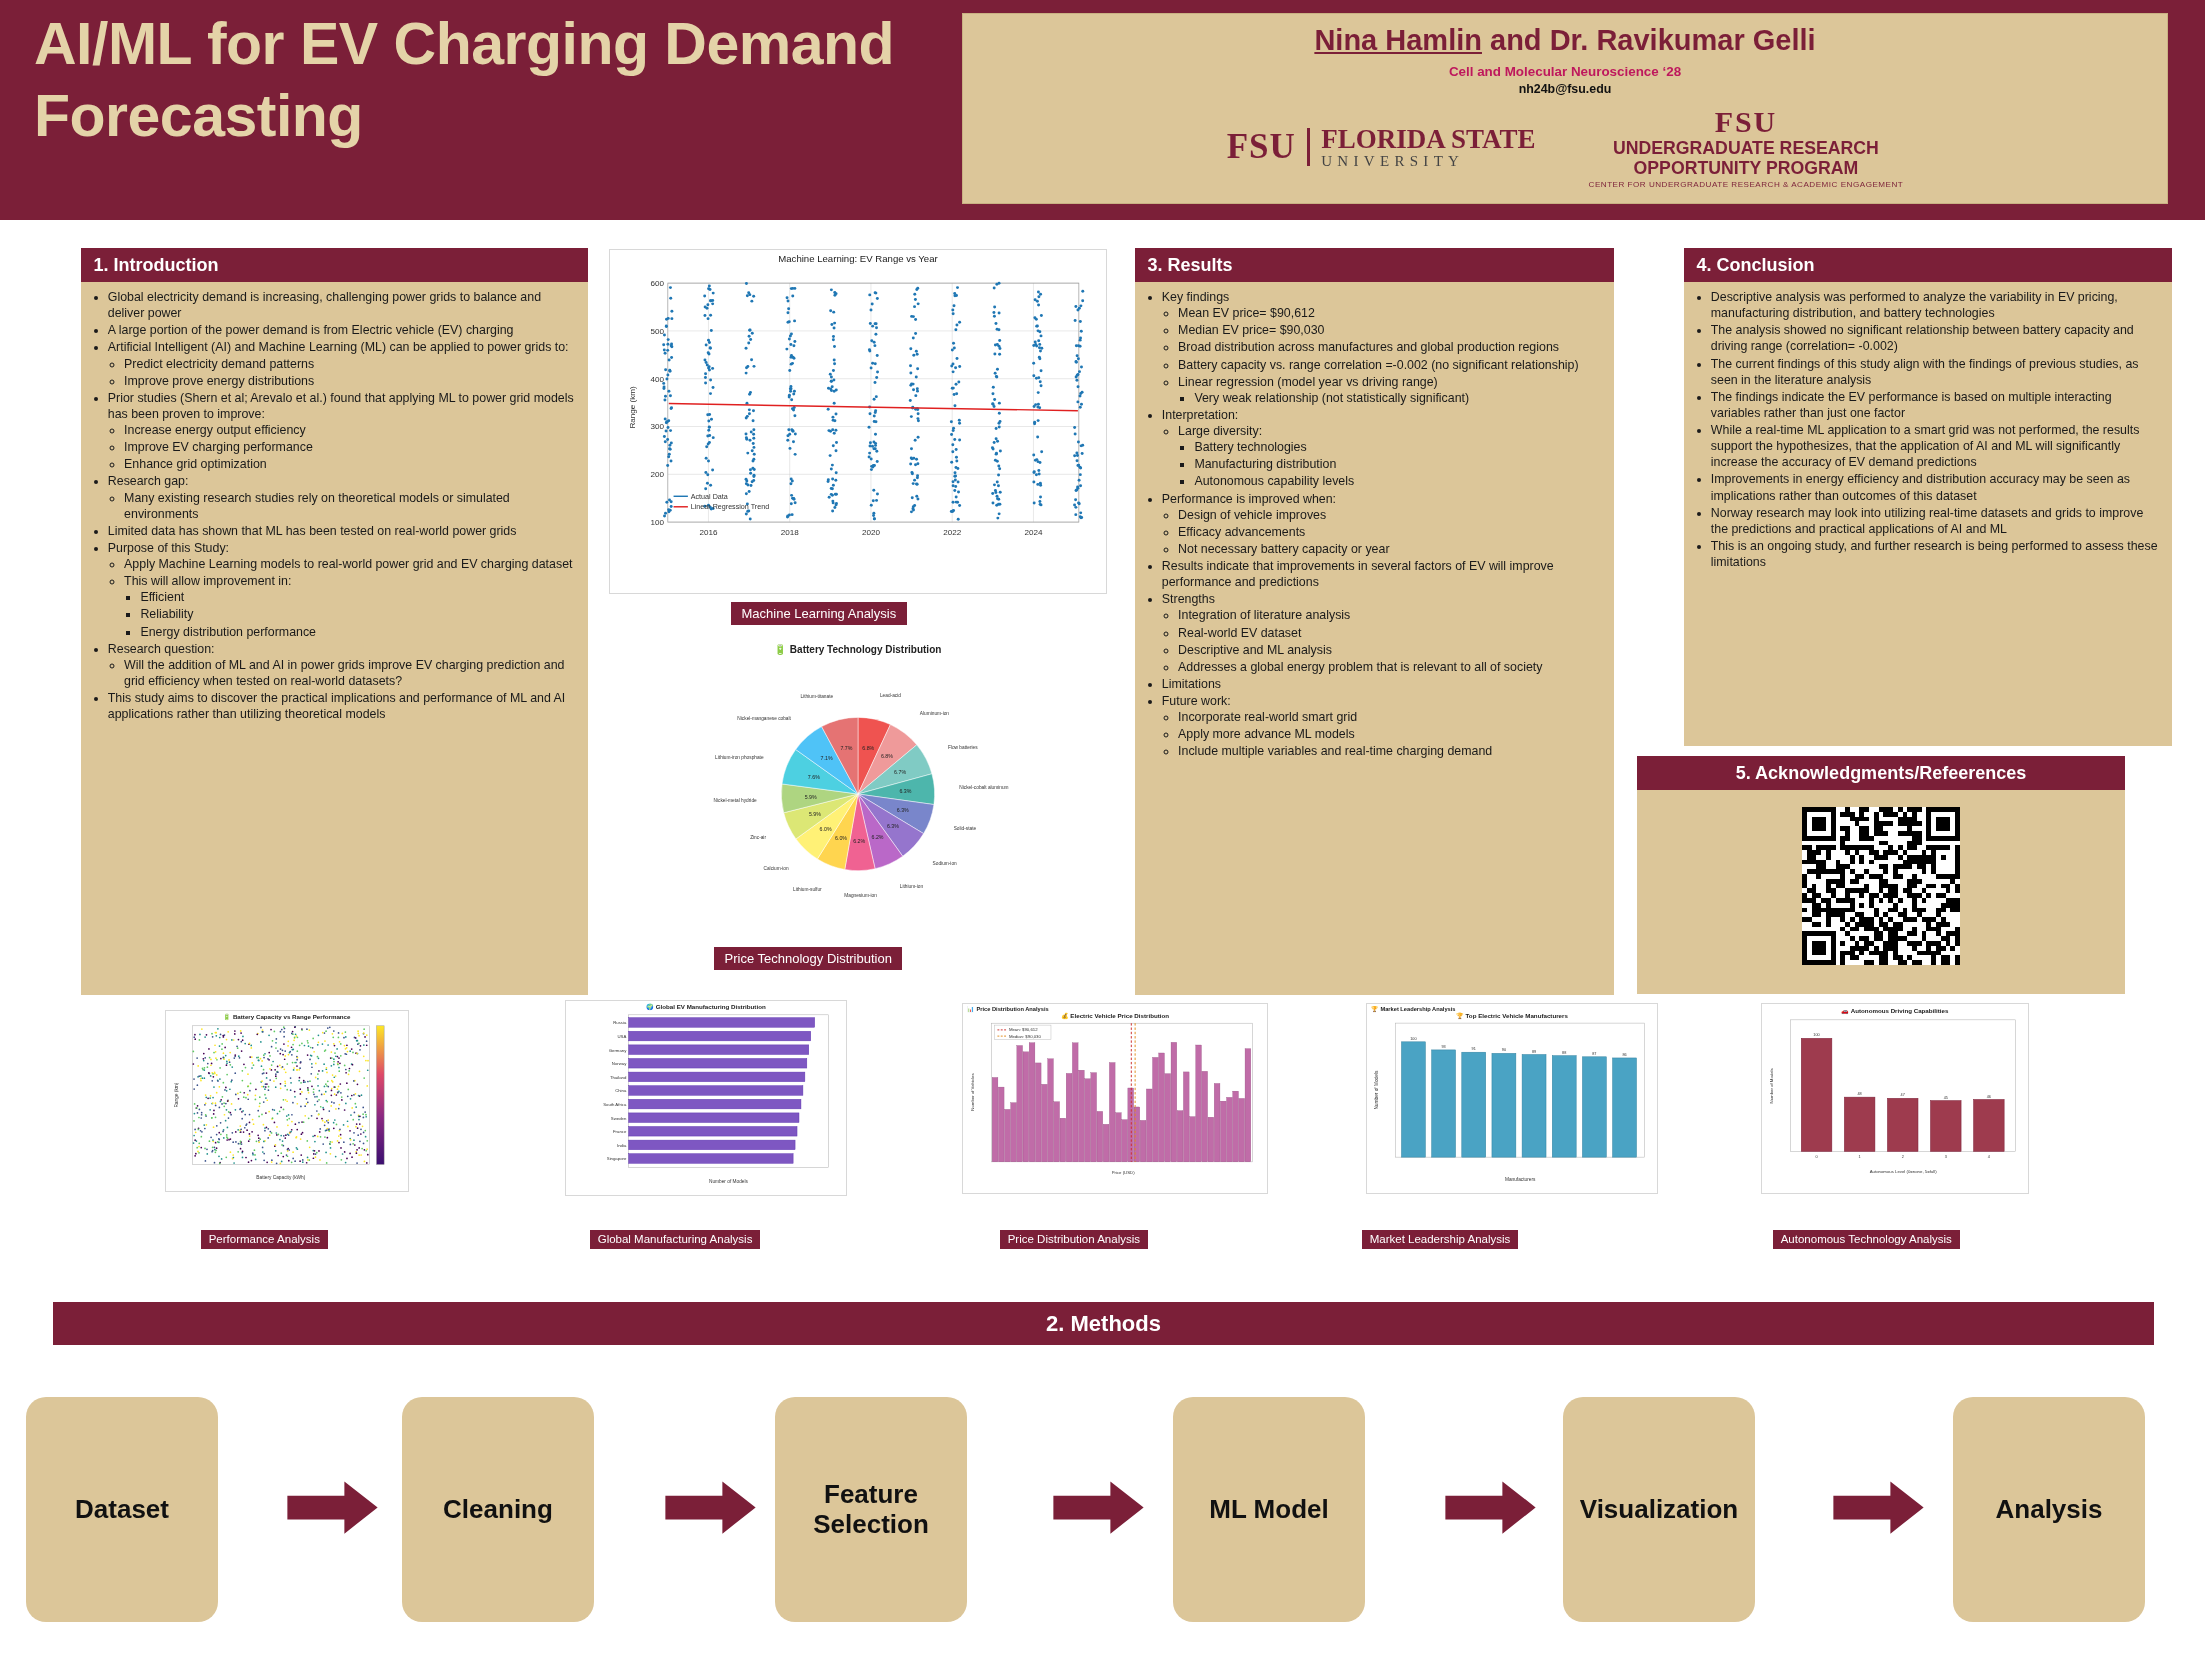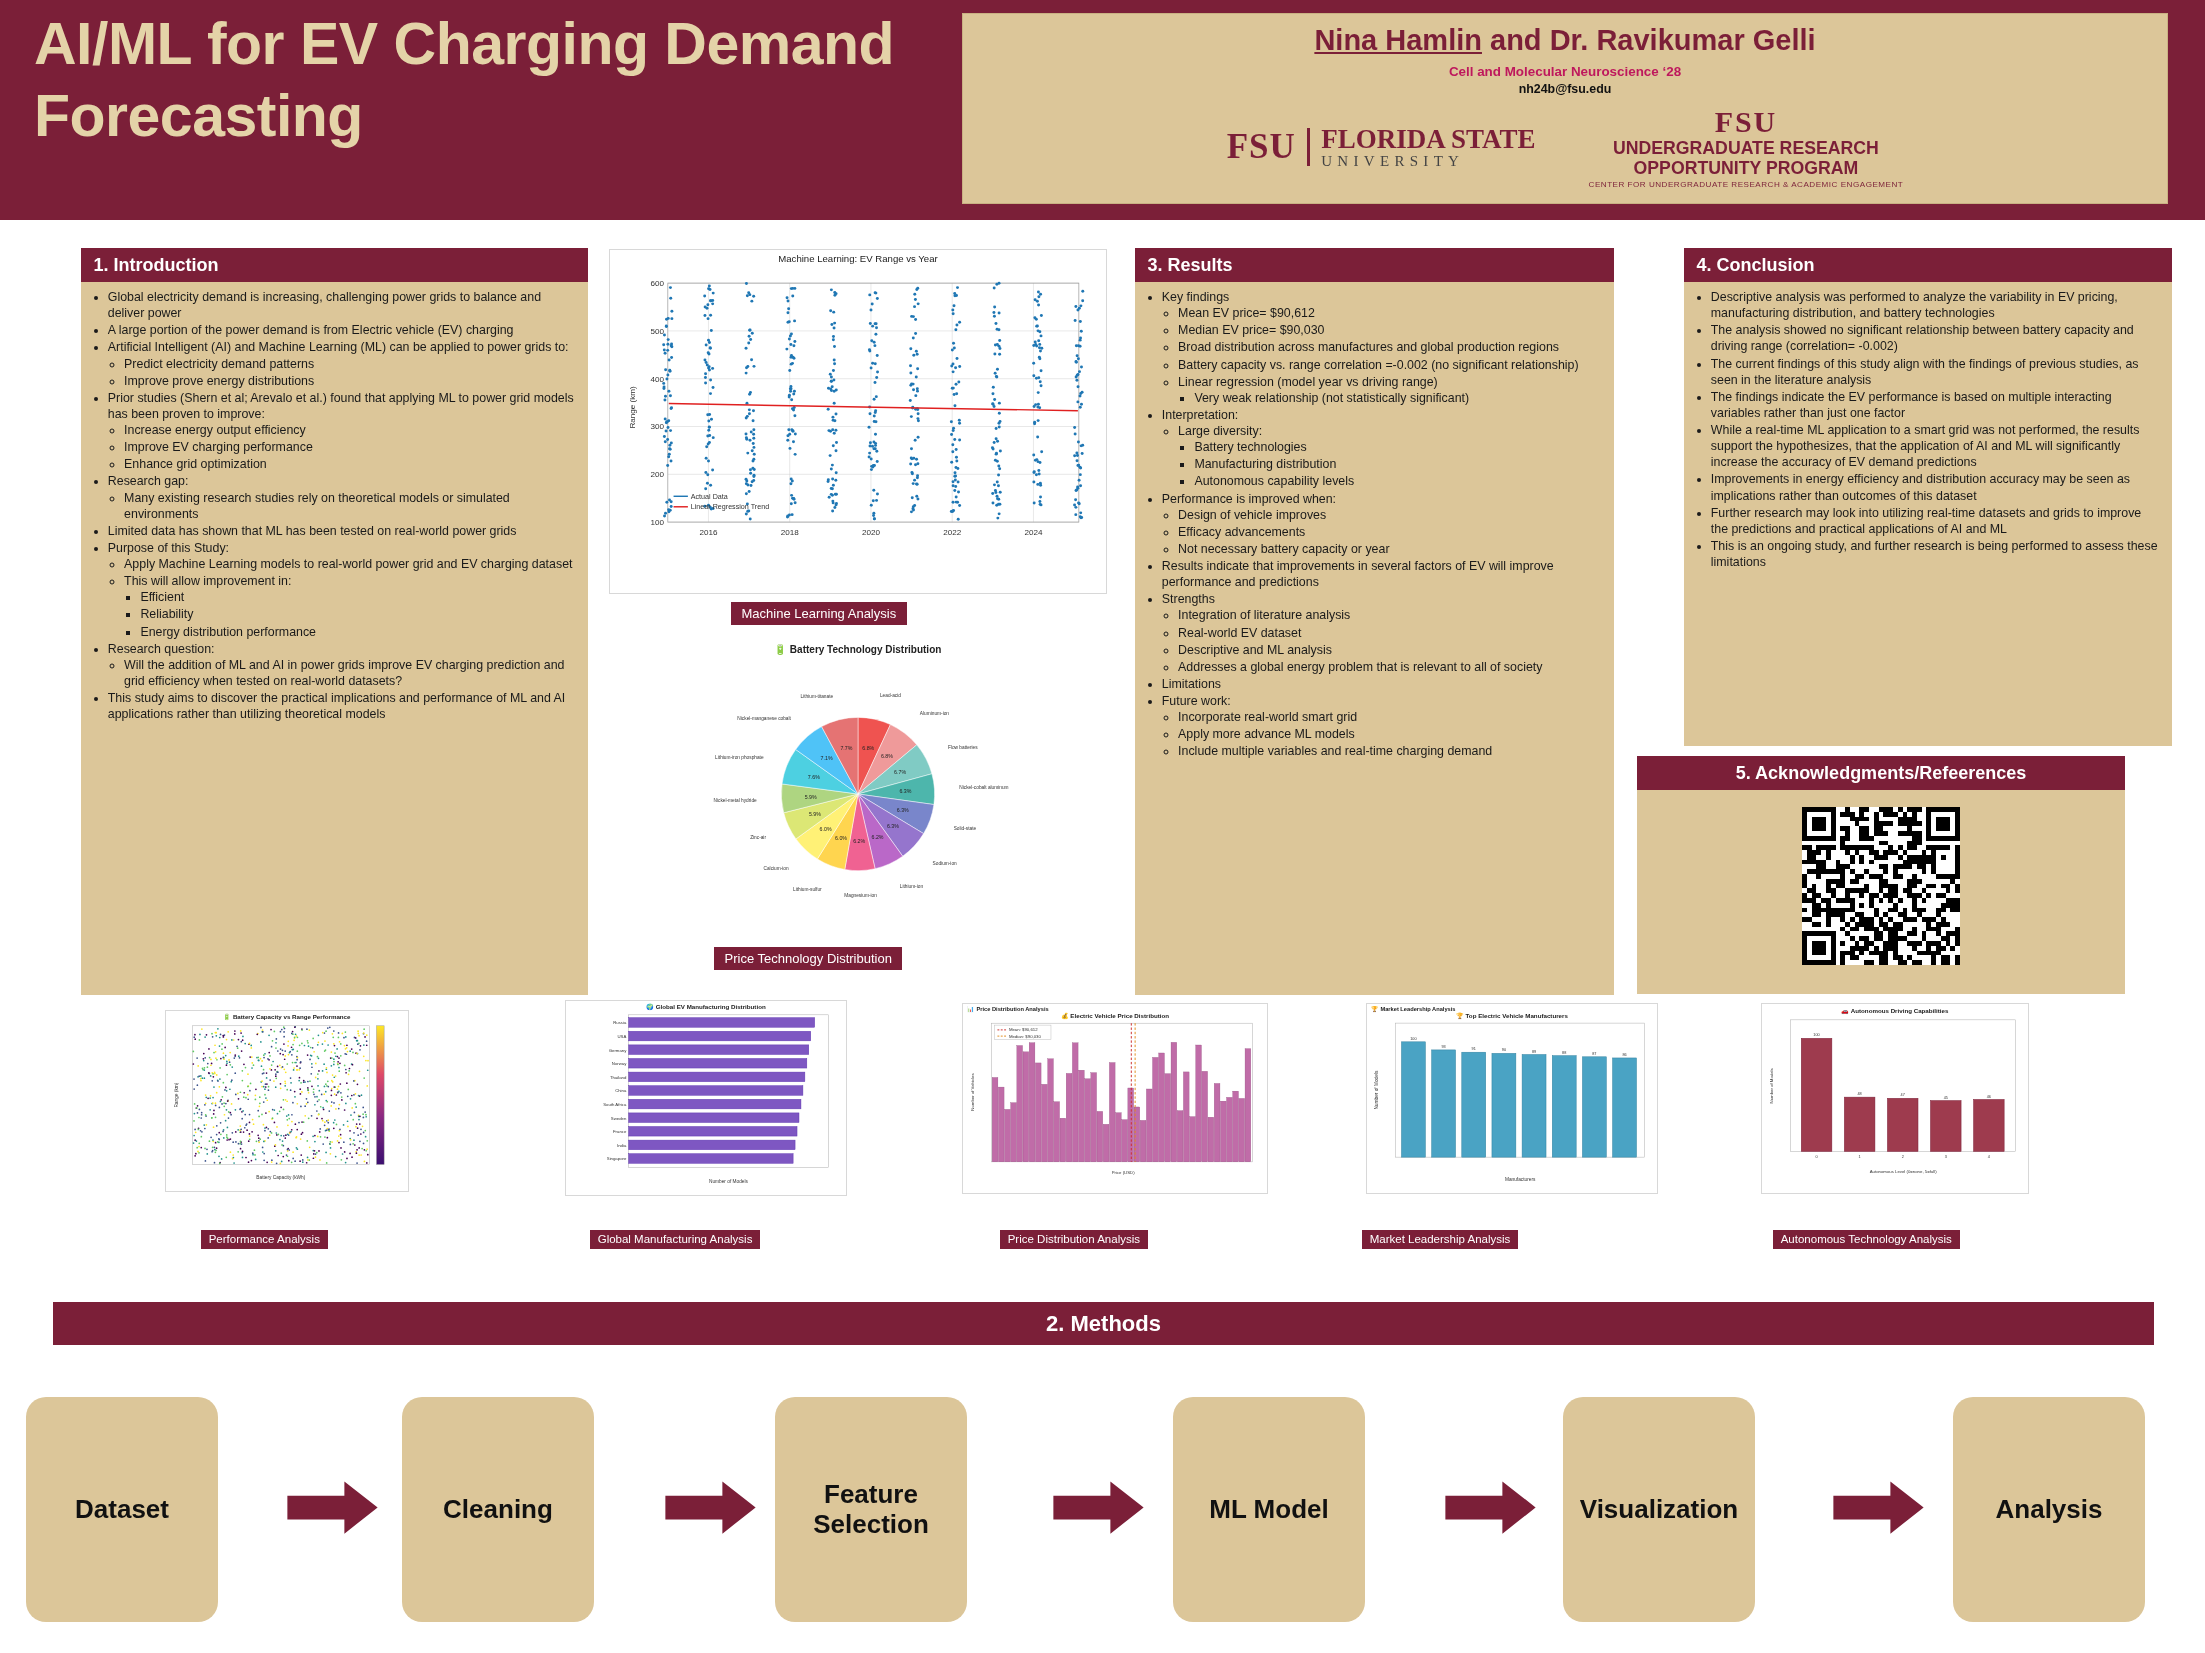--- a/index.html
+++ b/index.html
@@ -1013,21 +1013,21 @@
 <div class="panel" style="left:1637px; top:248px; width:488px; height:498px;margin-left:47px;">
   <div class="panel-head">4. Conclusion</div>
   <div class="panel-body">
     <ul class="l1">
       <li>Descriptive analysis was performed to analyze the variability in EV pricing, manufacturing distribution, and battery technologies</li>
       <li>The analysis showed no significant relationship between battery capacity and driving range (correlation= -0.002)</li>
       <li>The current findings of this study align with the findings of previous studies, as seen in the literature analysis</li>
       <li>The findings indicate the EV performance is based on multiple interacting variables rather than just one factor</li>
       <li>While a real-time ML application to a smart grid was not performed, the results support the hypothesizes, that the application of AI and ML will significantly increase the accuracy of EV demand predictions</li>
       <li>Improvements in energy efficiency and distribution accuracy may be seen as implications rather than outcomes of this dataset</li>
-      <li>Further research may look into utilizing real-time datasets and grids to improve the predictions and practical applications of AI and ML</li>
+      <li>Norway research may look into utilizing real-time datasets and grids to improve the predictions and practical applications of AI and ML</li>
       <li>This is an ongoing study, and further research is being performed to assess these limitations</li>
     </ul>
   </div>
 </div>
 
 <div class="panel" style="left:1637px; top:756px; width:488px; height:238px;">
   <div class="panel-head center">5. Acknowledgments/Refeerences</div>
   <div style="display:flex; align-items:center; justify-content:center; height:191px;">
     <svg class="qr" width="158" height="158" viewBox="0 0 33 33" shape-rendering="crispEdges">
       <rect width="33" height="33" fill="#fff"></rect>

